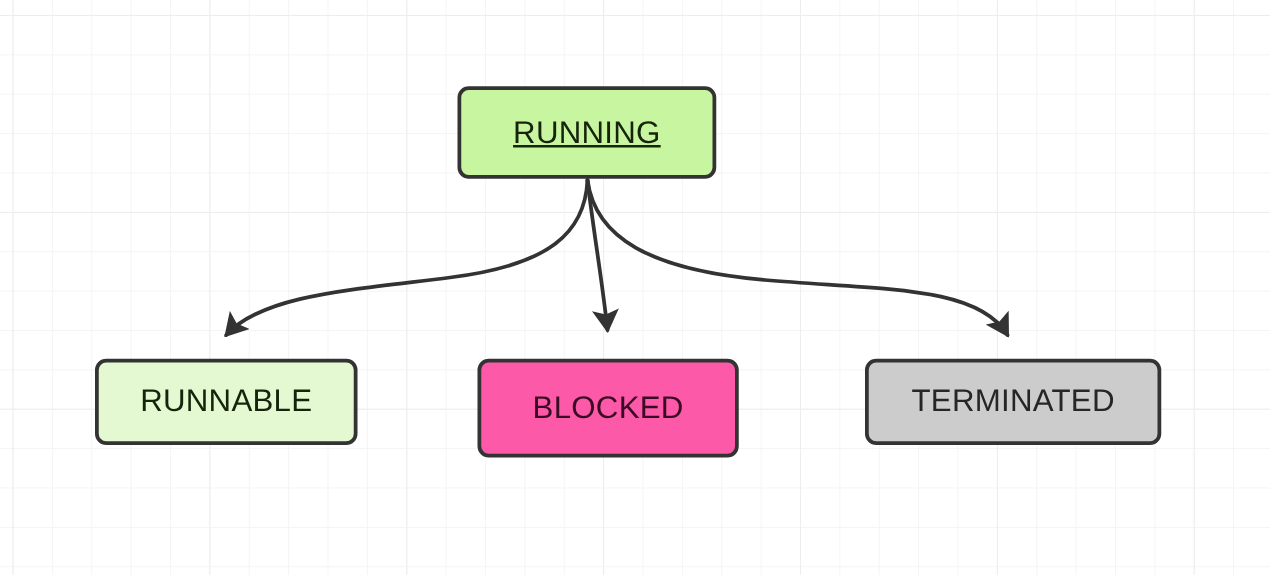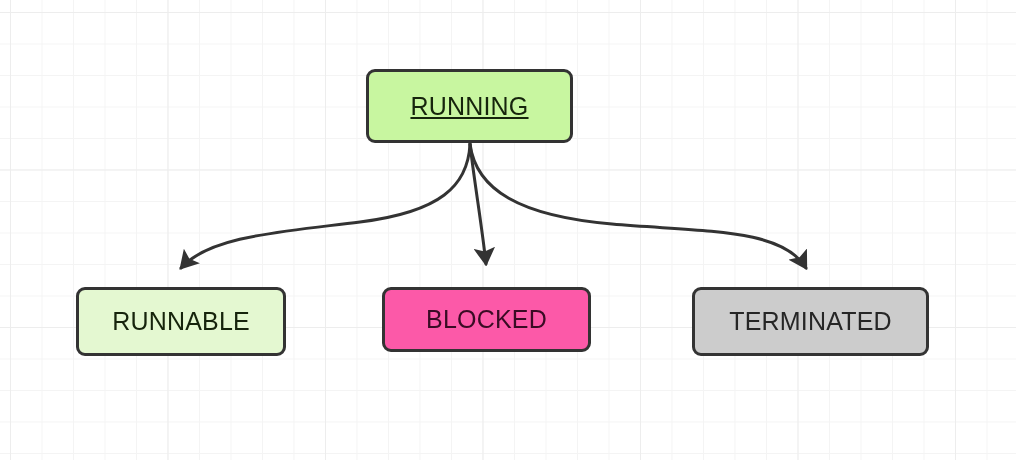--- a/index.html
+++ b/index.html
@@ -74,21 +74,21 @@
     background: #e4f8d1;
     border: 3px solid #333333;
   }
   #node-runnable .node-label { color: #16240c; }
 
   
   #node-blocked {
     left: 382px;
     top: 287px;
     width: 209px;
-    height: 65px;
+    height: 79px;
     background: #fc59a8;
     border: 3px solid #333333;
   }
   #node-blocked .node-label { color: #3a0b24; }
 
   
   #node-terminated {
     left: 692px;
     top: 287px;
     width: 237px;

